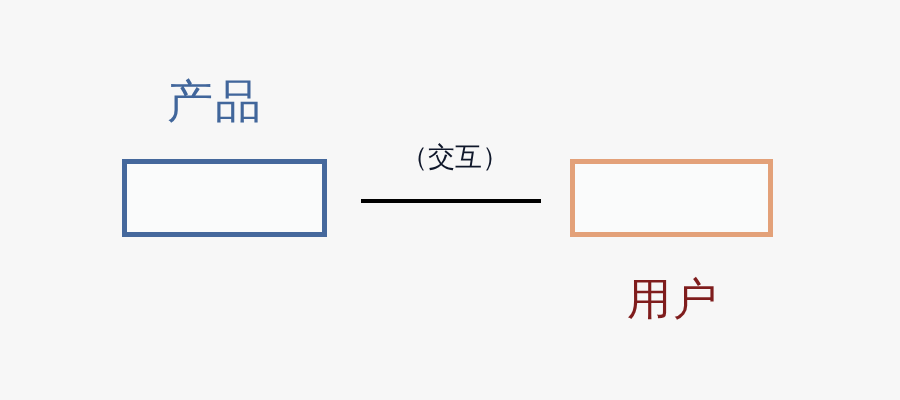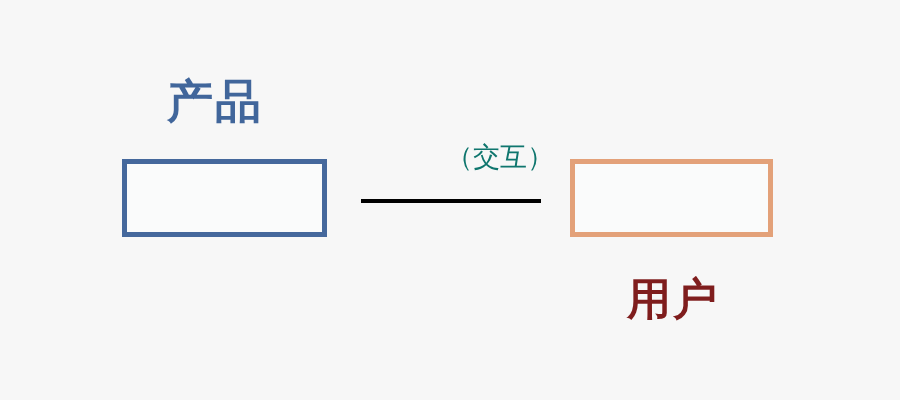--- a/index.html
+++ b/index.html
@@ -40,21 +40,21 @@
     left: 570px;
     top: 159px;
     width: 203px;
     height: 78px;
     border: 5px solid #e3a179;
   }
 
   
   .node-caption {
     position: absolute;
-    font-weight: bold;
+    font-weight: normal;
     letter-spacing: 2px;
     white-space: nowrap;
     line-height: 1;
     text-align: center;
   }
 
   #product-caption {
     left: 167px;
     top: 78px;
     font-size: 46px;
@@ -73,26 +73,26 @@
     position: absolute;
     left: 361px;
     top: 199px;
     width: 180px;
     height: 4px;
     background: #000000;
   }
 
   #interaction-label {
     position: absolute;
-    left: 374px;
+    left: 365px;
     top: 143px;
     width: 180px;
-    text-align: right;
+    text-align: center;
     font-size: 27px;
-    color: #0f766e;
+    color: #0f172a;
     line-height: 1.1;
     white-space: nowrap;
   }
 </style>
 </head>
 <body>
 
 <div id="diagram-canvas">
 
   <div class="node-caption" id="product-caption">产品</div>

